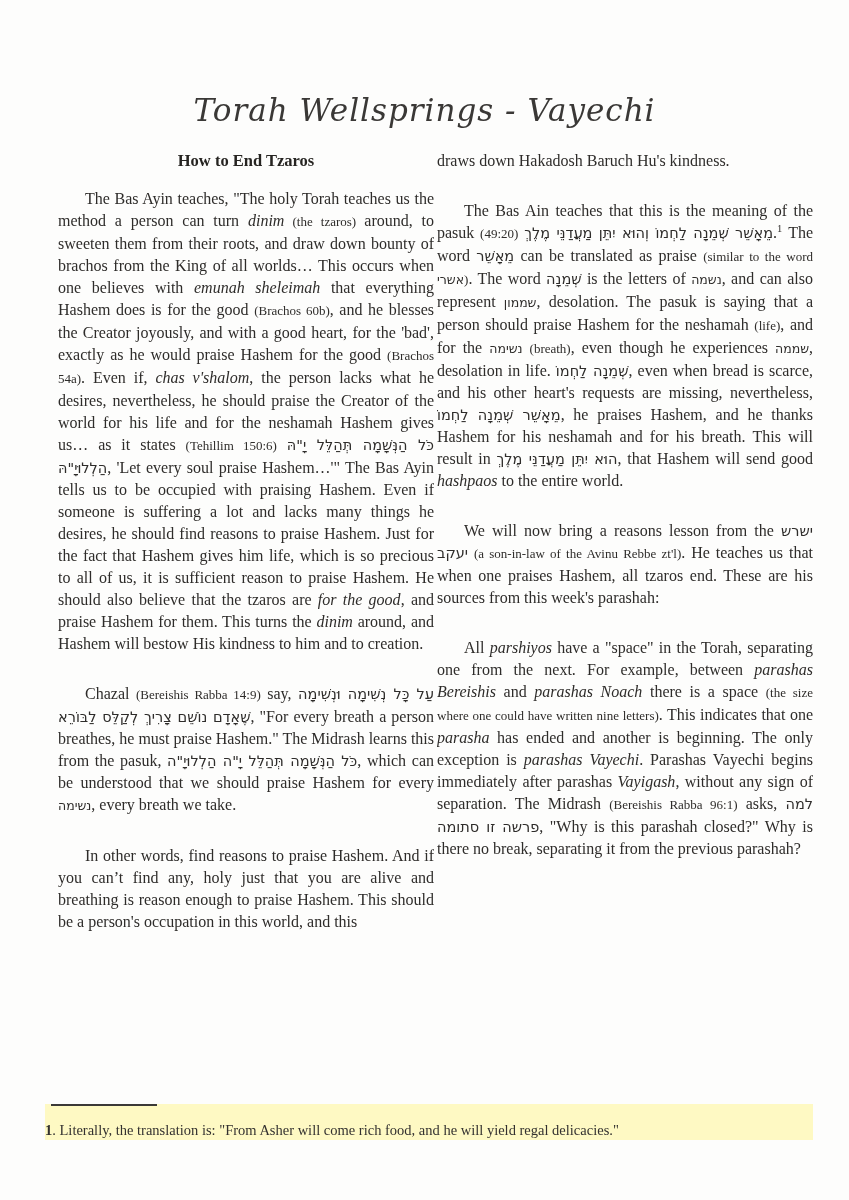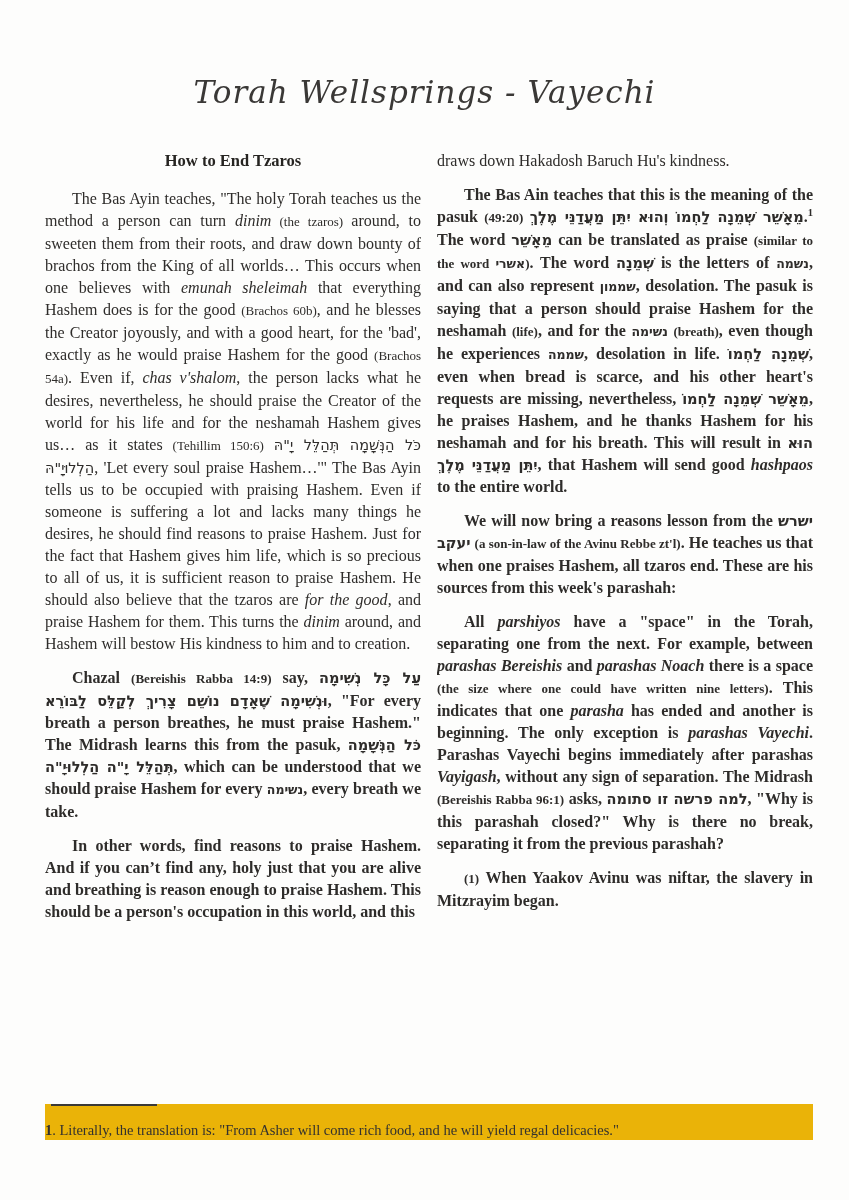--- a/index.html
+++ b/index.html
@@ -12,50 +12,50 @@
     width:849px;
     height:1200px;
     margin:0 auto;
     background:#fdfdfc;
     color:#2e2c2a;
     overflow:hidden;
     box-shadow:0 0 6px rgba(0,0,0,.25);
   }
   .title{
     position:absolute;
-    top:74px; left:0; right:0;
+    top:92px; left:0; right:0;
     text-align:center;
     font-family:"DejaVu Serif", serif;
     font-style:italic;
     font-size:31px;
     letter-spacing:1px;
     color:#3a3836;
   }
   .col{
     position:absolute;
     top:150px;
     width:376px;
     height:954px;
     overflow:hidden;
     font-size:16px;
     line-height:22px;
     text-align:justify;
   }
-  .col-left{left:45px;}
+  .col-left{left:58px;}
   .col-right{left:437px;}
   .section-heading{
     margin:0 0 16px 0;
     font-size:16.5px;
     font-weight:bold;
     text-align:center;
     line-height:22px;
     color:#262421;
   }
   .para{margin:0;}
-  .para + .para{margin-top:12px;font-weight:bold;}
+  .para + .para{margin-top:28px;}
   .para.indent{text-indent:27px;}
   .seg-n{}
   .seg-i{font-style:italic;}
   .seg-b{font-weight:bold;}
   .seg-sm{font-size:13px;}
   .seg-sup{vertical-align:super;font-size:10.5px;line-height:0;}
   .seg-h{
     font-family:"DejaVu Sans", sans-serif;
     font-size:14.5px;
     direction:rtl;
@@ -64,21 +64,21 @@
   .seg-hsm{
     font-family:"DejaVu Sans", sans-serif;
     font-size:12.5px;
     direction:rtl;
     unicode-bidi:isolate;
   }
   .footnote{
     position:absolute;
     left:45px; top:1104px;
     width:768px;
-    background:#eab308;
+    background:#fef9c3;
   }
   .footnote-rule{
     width:106px;
     height:0;
     border-top:2px solid #3b3937;
     margin:0 0 14px 6px;
   }
   .footnote-text{
     font-size:14.5px;
     line-height:20px;
@@ -100,21 +100,20 @@
         <p class="para indent"><span class="seg-n">In other words, find reasons to praise Hashem. And if you can’t find any, holy just that you are alive and breathing is reason enough to praise Hashem. This should be a person's occupation in this world, and this</span></p>
       </div>
   </div>
 
   <div class="col col-right">
     <div>
         <p class="para"><span class="seg-n">draws down Hakadosh Baruch Hu's kindness.</span></p>
         <p class="para indent"><span class="seg-n">The Bas Ain teaches that this is the meaning of the pasuk </span><span class="seg-sm">(49:20)</span><span class="seg-n"> </span><span class="seg-h">מֵאָשֵׁר שְׁמֵנָה לַחְמוֹ וְהוּא יִתֵּן מַעֲדַנֵּי מֶלֶךְ</span><span class="seg-n">.</span><span class="seg-sup">1</span><span class="seg-n"> The word </span><span class="seg-h">מֵאָשֵׁר</span><span class="seg-n"> can be translated as praise </span><span class="seg-sm">(similar to the word </span><span class="seg-hsm">אשרי</span><span class="seg-sm">)</span><span class="seg-n">. The word </span><span class="seg-h">שְׁמֵנָה</span><span class="seg-n"> is the letters of </span><span class="seg-hsm">נשמה</span><span class="seg-n">, and can also represent </span><span class="seg-hsm">שממון</span><span class="seg-n">, desolation. The pasuk is saying that a person should praise Hashem for the neshamah </span><span class="seg-sm">(life)</span><span class="seg-n">, and for the </span><span class="seg-hsm">נשימה</span><span class="seg-n"> </span><span class="seg-sm">(breath)</span><span class="seg-n">, even though he experiences </span><span class="seg-hsm">שממה</span><span class="seg-n">, desolation in life. </span><span class="seg-h">שְׁמֵנָה לַחְמוֹ</span><span class="seg-n">, even when bread is scarce, and his other heart's requests are missing, nevertheless, </span><span class="seg-h">מֵאָשֵׁר שְׁמֵנָה לַחְמוֹ</span><span class="seg-n">, he praises Hashem, and he thanks Hashem for his neshamah and for his breath. This will result in </span><span class="seg-h">הוּא יִתֵּן מַעֲדַנֵּי מֶלֶךְ</span><span class="seg-n">, that Hashem will send good </span><span class="seg-i">hashpaos</span><span class="seg-n"> to the entire world.</span></p>
         <p class="para indent"><span class="seg-n">We will now bring a reasons lesson from the </span><span class="seg-h">ישרש יעקב</span><span class="seg-n"> </span><span class="seg-sm">(a son-in-law of the Avinu Rebbe zt'l)</span><span class="seg-n">. He teaches us that when one praises Hashem, all tzaros end. These are his sources from this week's parashah:</span></p>
         <p class="para indent"><span class="seg-n">All </span><span class="seg-i">parshiyos</span><span class="seg-n"> have a "space" in the Torah, separating one from the next. For example, between </span><span class="seg-i">parashas Bereishis</span><span class="seg-n"> and </span><span class="seg-i">parashas Noach</span><span class="seg-n"> there is a space </span><span class="seg-sm">(the size where one could have written nine letters)</span><span class="seg-n">. This indicates that one </span><span class="seg-i">parasha</span><span class="seg-n"> has ended and another is beginning. The only exception is </span><span class="seg-i">parashas Vayechi</span><span class="seg-n">. Parashas Vayechi begins immediately after parashas </span><span class="seg-i">Vayigash</span><span class="seg-n">, without any sign of separation. The Midrash </span><span class="seg-sm">(Bereishis Rabba 96:1)</span><span class="seg-n"> asks, </span><span class="seg-h">למה פרשה זו סתומה</span><span class="seg-n">, "Why is this parashah closed?" Why is there no break, separating it from the previous parashah?</span></p>
-        <p class="para indent"><span class="seg-sm">(1)</span><span class="seg-n"> When Yaakov Avinu was niftar, the slavery in Mitzrayim began.</span></p>
       </div>
   </div>
 
   <div class="footnote">
     <div class="footnote-rule"></div>
     <div class="footnote-text"><span class="seg-b">1</span><span class="seg-n">. Literally, the translation is: "From Asher will come rich food, and he will yield regal delicacies."</span></div>
   </div>
 
 </div>
 

